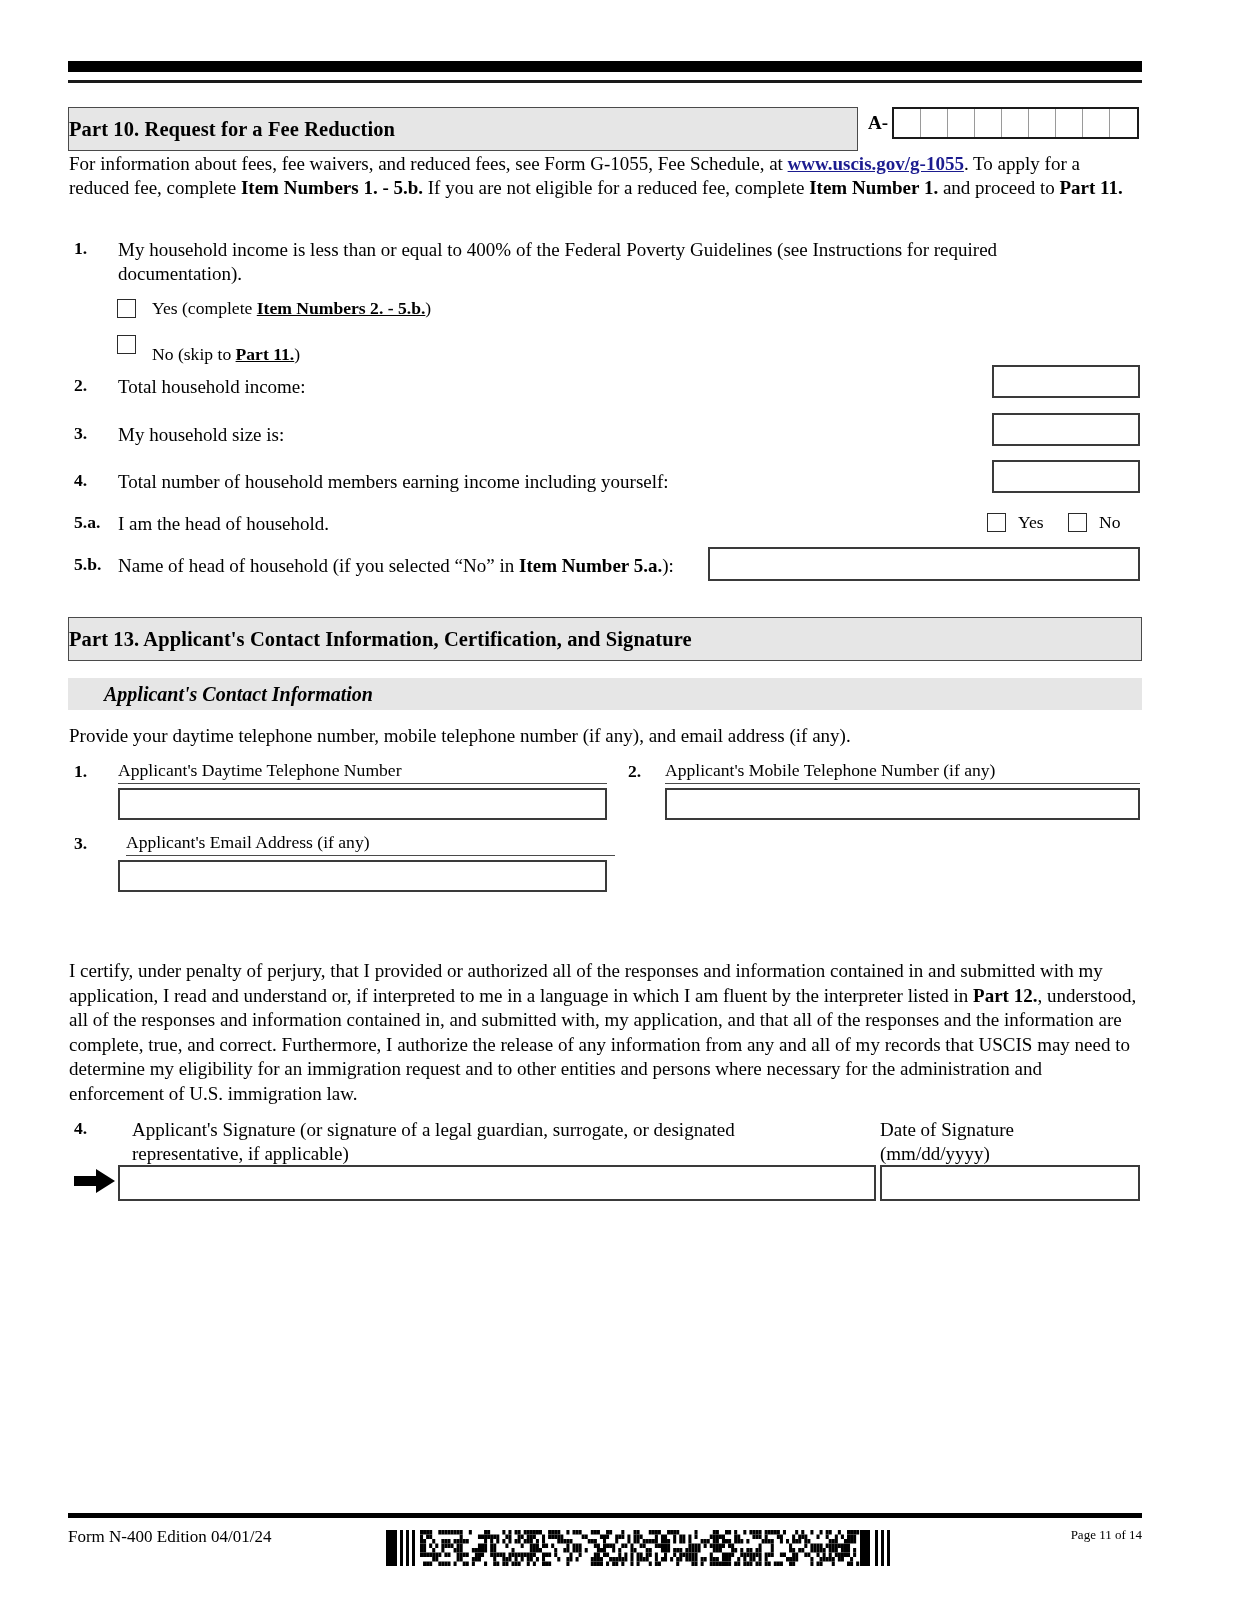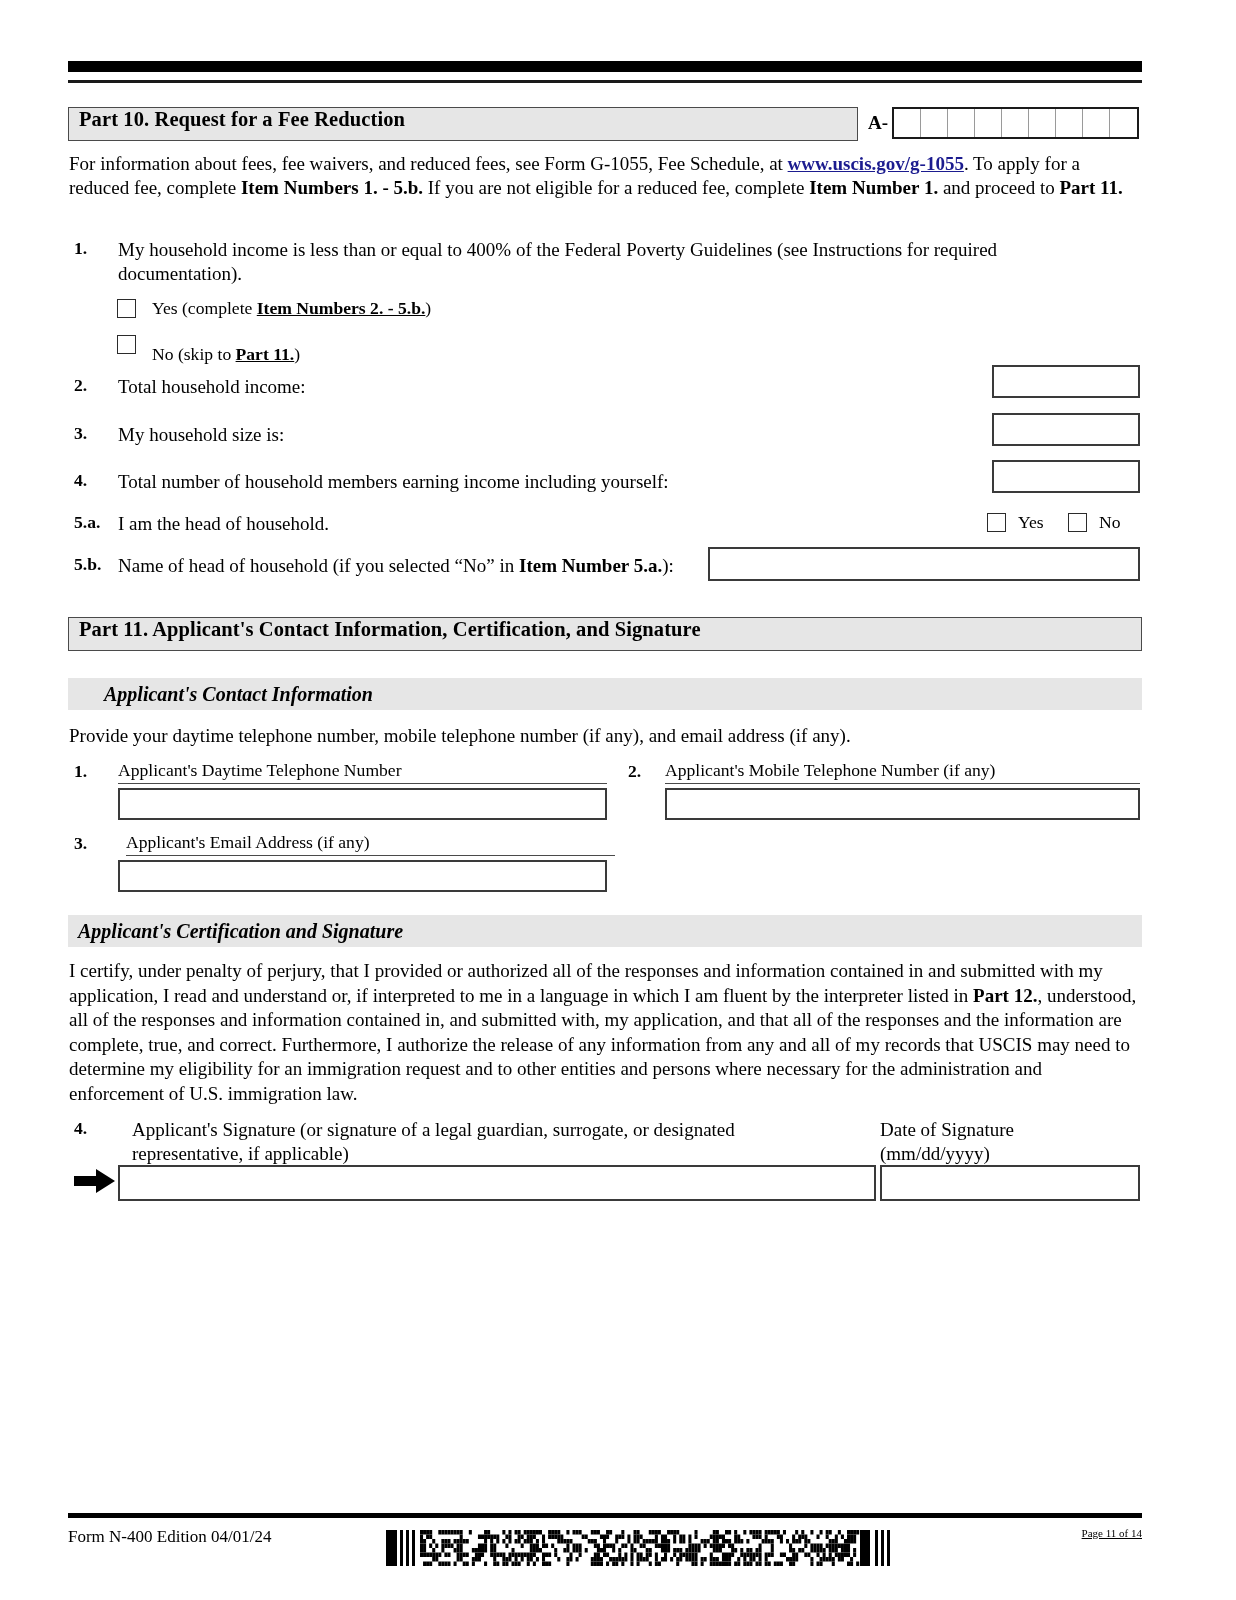--- a/index.html
+++ b/index.html
@@ -28,25 +28,25 @@
     top: 61px; height: 11px; background: #000;
   }
   .rule-thin {
     position: absolute; left: 0; width: 1074px;
     top: 80px; height: 3px; background: #1a1a1a;
   }
 
   
   .part-band {
     position: absolute;
-    height: 34px;
+    height: 44px;
     background: #e6e6e6;
     border: 1.5px solid #4a4a4a;
     display: flex;
-    padding-left: 10px;
+    align-items: center;
   }
   .part-band .ptitle {
     font-weight: bold;
     font-size: 20.5px;
     letter-spacing: 0.1px;
     white-space: nowrap;
   }
 
   
   .anum-wrap {
@@ -152,23 +152,22 @@
   }
   .foot-left {
     position: absolute;
     left: 0; top: 1527px;
     font-size: 17px;
     white-space: nowrap;
   }
   .foot-right {
     position: absolute;
     right: 0; top: 1527px;
-    font-size: 11px;
+    font-size: 13px;
     white-space: nowrap;
-    text-decoration: underline;
   }
   .barcode {
     position: absolute;
     left: 318px; top: 1528px;
     width: 508px; height: 40px;
   }
 </style>
 </head>
 <body>
 
@@ -235,44 +234,41 @@
   <div class="cbox" style="left:1000px; top:513px;"></div>
   <div class="cblabel" style="left:1031px; top:512px;text-align:right;">No</div>
 
   <div class="itemnum" style="left:6px; top:554px;">5.b.</div>
   <div class="itemtext" style="left:50px; top:554px;">
     <span>Name of head of household (if you selected “No” in </span><b>Item Number 5.a.</b><span>):</span>
   </div>
   <div class="tbox" style="left:640px; top:547px; width:432px; height:34px;"></div>
 
   <div class="part-band" style="left:0; top:617px; width:1074px;">
-    <span class="ptitle">Part 11.  Applicant's Contact Information, Certification, and Signature</span>
+    <span class="ptitle">Part 13.  Applicant's Contact Information, Certification, and Signature</span>
   </div>
 
   <div class="sub-band" style="left:0; top:678px; width:1074px;padding-left:36px;">
     <span class="stitle">Applicant's Contact Information</span>
   </div>
 
   <div class="para" style="left:1px; top:724px; width:1072px;">Provide your daytime telephone number, mobile telephone number (if any), and email address (if any).</div>
 
   <div class="itemnum" style="left:6px; top:761px;">1.</div>
   <div class="flabel" style="left:50px; top:760px; width:489px;">Applicant's Daytime Telephone Number</div>
   <div class="tbox" style="left:50px; top:788px; width:489px; height:32px;"></div>
 
   <div class="itemnum" style="left:560px; top:761px;">2.</div>
   <div class="flabel" style="left:597px; top:760px; width:475px;">Applicant's Mobile Telephone Number (if any)</div>
   <div class="tbox" style="left:597px; top:788px; width:475px; height:32px;"></div>
 
   <div class="itemnum" style="left:6px; top:833px;">3.</div>
   <div class="flabel" style="left:50px; top:832px; width:489px;margin-left:8px;">Applicant's Email Address (if any)</div>
   <div class="tbox" style="left:50px; top:860px; width:489px; height:32px;"></div>
 
-  <div class="sub-band" style="left:0; top:915px; width:1074px;">
-    <span class="stitle">Applicant's Certification and Signature</span>
-  </div>
 
   <div class="para" style="left:1px; top:959px; width:1072px; line-height:24.5px;">
     <span>I certify, under penalty of perjury, that I provided or authorized all of the responses and information contained in and submitted with my application, I read and understand or, if interpreted to me in a language in which I am fluent by the interpreter listed in </span><b>Part 12.</b><span>, understood, all of the responses and information contained in, and submitted with, my application, and that all of the responses and the information are complete, true, and correct.  Furthermore, I authorize the release of any information from any and all of my records that USCIS may need to determine my eligibility for an immigration request and to other entities and persons where necessary for the administration and enforcement of U.S. immigration law.</span>
   </div>
 
   <div class="itemnum" style="left:6px; top:1118px;">4.</div>
   <div class="itemtext" style="left:64px; top:1118px; width:760px;">
     <span>Applicant's Signature (or signature of a legal guardian, surrogate, or designated</span><br>
     <span>representative, if applicable)</span>
   </div>

